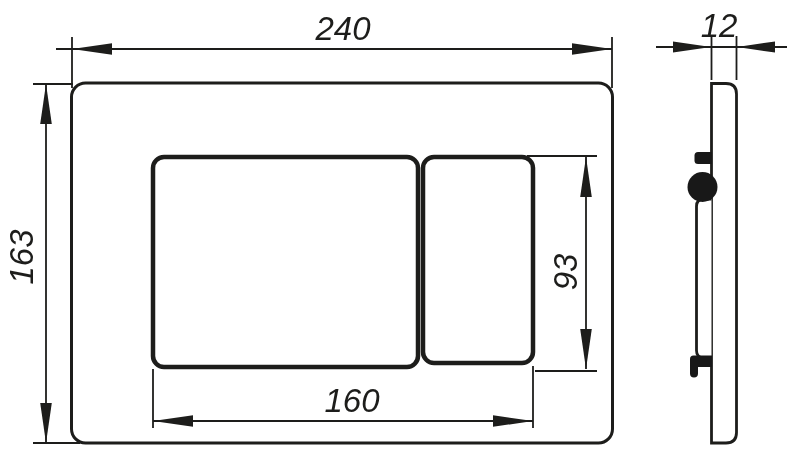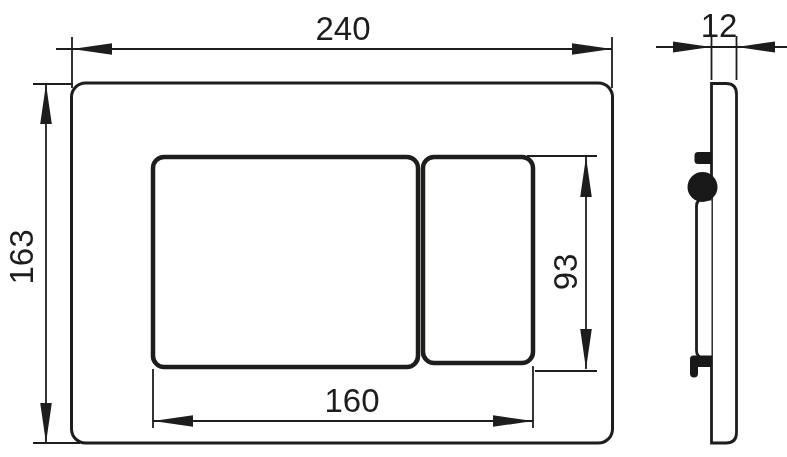--- a/index.html
+++ b/index.html
@@ -7,20 +7,21 @@
     padding: 0;
     background: #ffffff;
     font-family: "Liberation Sans", sans-serif;
   }
   .canvas {
     position: relative;
     width: 787px;
     height: 457px;
     background: #ffffff;
     overflow: hidden;
+    font-style: italic;
   }
   svg { display: block; }
   .outline {
     fill: #ffffff;
     stroke: #1d1d1b;
   }
   .dimline {
     stroke: #1d1d1b;
     stroke-width: 1.8;
     fill: none;

